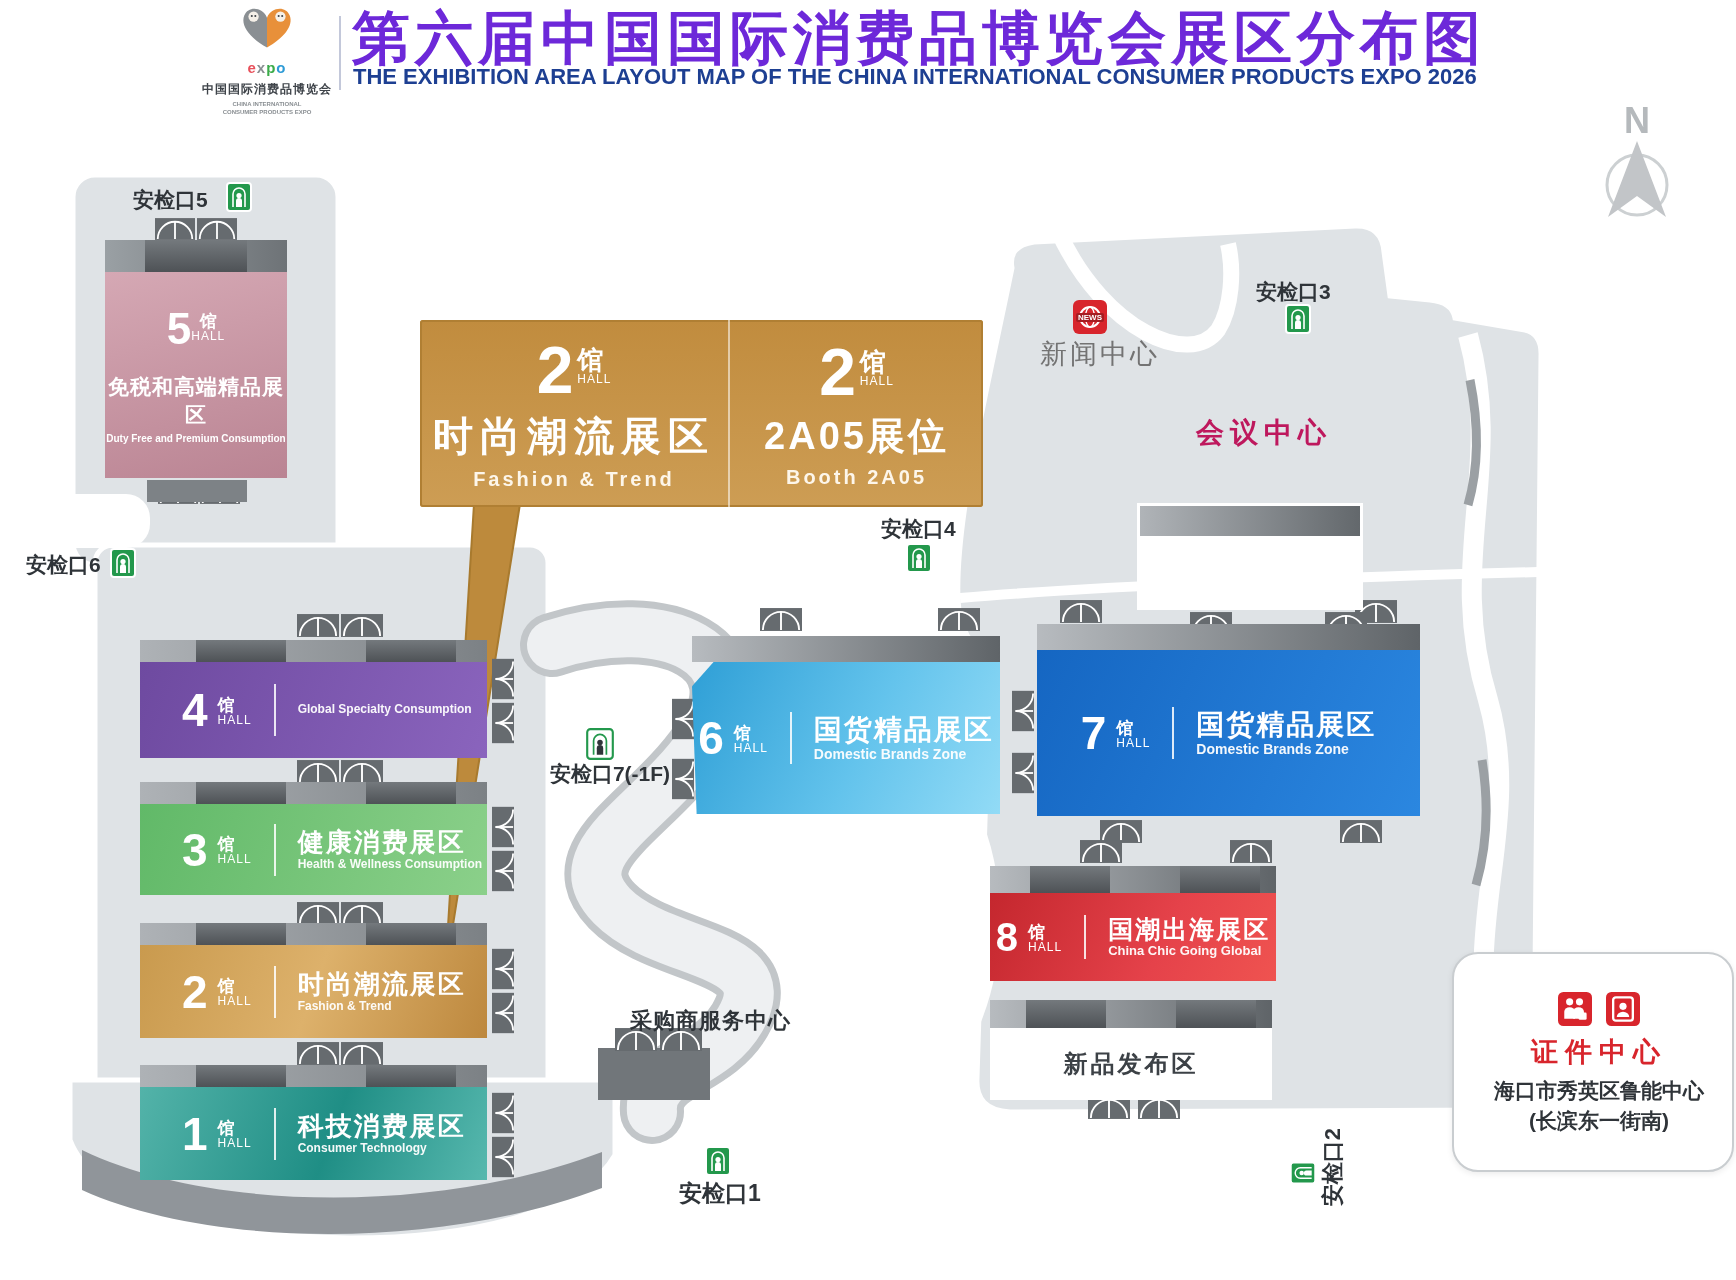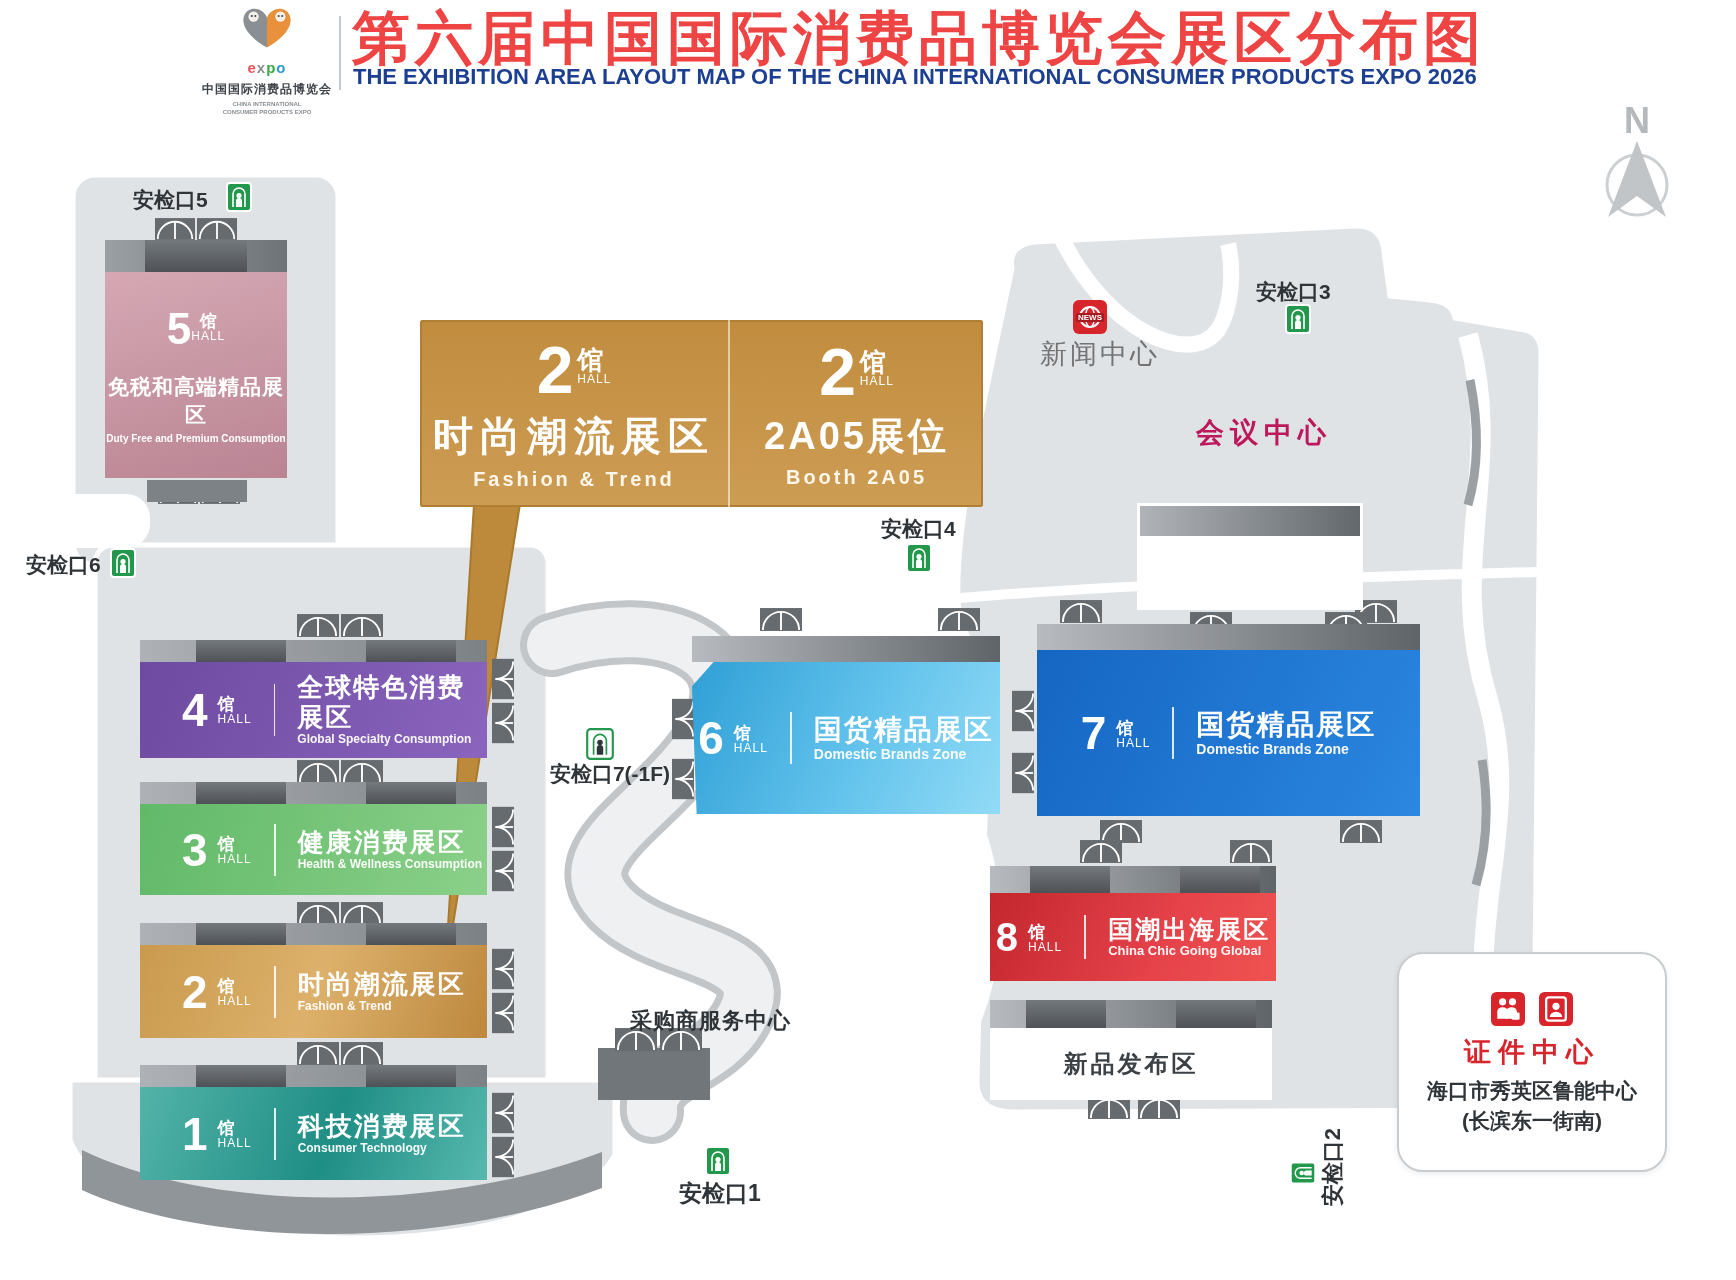--- a/index.html
+++ b/index.html
@@ -8,21 +8,21 @@
   .abs{position:absolute;}
   svg.bg{position:absolute;left:0;top:0;z-index:1;}
   .z2{z-index:2;}
 
   
   .logo-box{left:202px;top:4px;width:130px;text-align:center;z-index:4;}
   .logo-expo{font-size:15px;font-weight:bold;letter-spacing:1px;line-height:20px;}
   .logo-cn{font-size:12px;font-weight:bold;color:#3f444a;letter-spacing:1px;margin-top:3px;}
   .logo-en{font-size:6px;font-weight:bold;color:#8a8f93;line-height:8px;margin-top:2px;}
   .hdr-div{left:339px;top:16px;width:2px;height:74px;background:#c3c8da;z-index:4;}
-  .title-cn{left:352px;top:0px;font-size:58px;font-weight:900;color:#ef4444;letter-spacing:5px;white-space:nowrap;z-index:4;}
+  .title-cn{left:352px;top:0px;font-size:58px;font-weight:900;color:#6d28d9;letter-spacing:5px;white-space:nowrap;z-index:4;}
   .title-en{left:353px;top:64px;font-size:22px;font-weight:bold;color:#1d3f92;letter-spacing:0px;white-space:nowrap;z-index:4;}
 
   
   .compass-n{left:1612px;top:100px;width:50px;text-align:center;font-size:36px;font-weight:bold;color:#b5b9bc;z-index:4;}
 
   
   .lbl{font-weight:bold;color:#2f3439;white-space:nowrap;z-index:4;}
   .gray-lbl{font-weight:bold;color:#be185d;white-space:nowrap;z-index:4;}
   .red-lbl{font-weight:normal;color:#737373;white-space:nowrap;z-index:4;}
 
@@ -70,22 +70,22 @@
            box-shadow:0 0 0 2px #b07f33 inset;display:flex;color:#fff;}
   .cell{flex:1;display:flex;flex-direction:column;align-items:center;justify-content:center;}
   .cell1{flex:0 0 308px;border-right:2px solid rgba(255,255,255,.55);}
   .cnum{display:flex;align-items:flex-start;line-height:1;}
   .cnum .num{font-size:66px;font-weight:900;}
   .cnum .ucol b{font-size:26px;} .cnum .ucol i{font-size:12px;}
   .ccn{font-size:40px;font-weight:900;letter-spacing:7px;margin-top:6px;white-space:nowrap;}
   .cen{font-size:20px;font-weight:bold;letter-spacing:3px;margin-top:4px;color:#fdf6ea;}
 
   
-  .cert{left:1397px;top:952px;width:266px;height:216px;background:#fff;border:2px solid #c9cdd0;border-radius:26px;
-        box-shadow:0 2px 6px rgba(0,0,0,.08);z-index:2;text-align:center;}
+  .cert{left:1452px;top:952px;width:266px;height:216px;background:#fff;border:2px solid #c9cdd0;border-radius:26px;
+        box-shadow:0 2px 6px rgba(0,0,0,.08);z-index:2;text-align:center;padding-left:12px;}
   .cert-title{font-size:27px;font-weight:900;color:#d8252c;letter-spacing:7px;margin-top:8px;}
   .cert-addr{font-size:21px;font-weight:900;color:#2f3439;line-height:30px;margin-top:6px;}
 
   .news-icon{left:1073px;top:300px;width:34px;height:34px;background:#d8252c;border-radius:6px;z-index:4;
              display:flex;align-items:center;justify-content:center;}
   .news-word{position:absolute;font-size:8px;font-weight:900;color:#fff;background:#a51d22;padding:0 2px;border-radius:2px;}
 
   .conf-rect{left:1137px;top:503px;width:226px;height:107px;background:#fff;z-index:2;}
   .conf-rect .cband{position:absolute;left:3px;top:3px;right:3px;height:30px;background:linear-gradient(90deg,#b0b4b8,#63686c);}
 </style>
@@ -267,21 +267,20 @@
       </div>
     <div class="hbody h4b" style="height:96px">
       <div class="hlabel">
           <span class="num">4</span>
         <span class="ucol">
             <b>馆</b>
             <i>HALL</i>
           </span>
         <span class="vdiv"></span>
         <span class="zcol">
-            <b class="zcn">全球特色消费展区</b>
         <i class="zen">Global Specialty Consumption</i>
           </span>
         </div>
     </div>
   </div>
 
   <div class="row" style="top:782px;height:113px">
     <div class="band">
         <i class="seg" style="left:56px"></i>
         <i class="seg" style="left:226px"></i>

